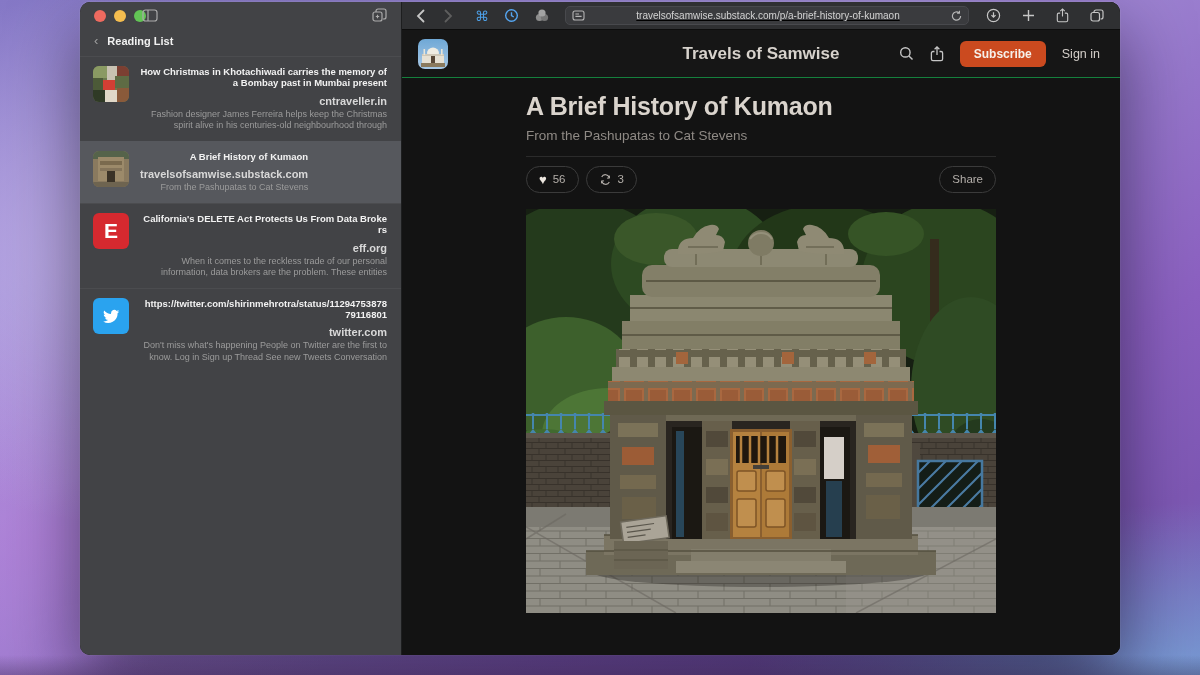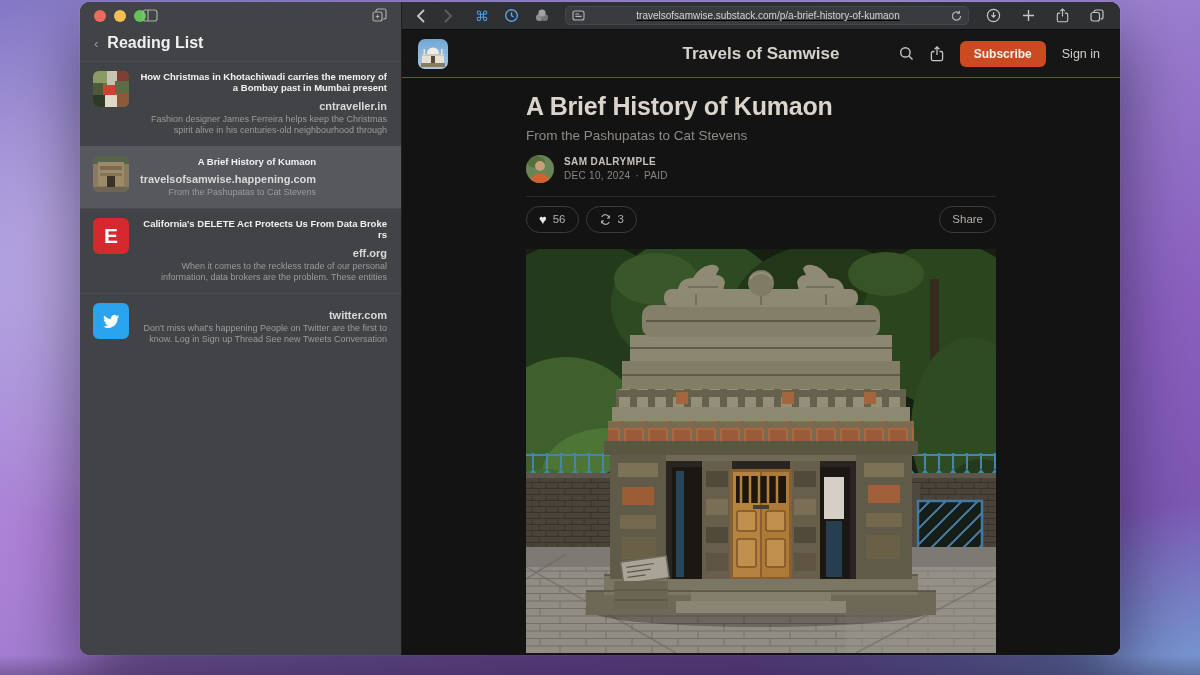--- a/index.html
+++ b/index.html
@@ -25,21 +25,21 @@
   }
 
   
   .sidebar{width:322px; flex:none; background:#424346; border-right:1px solid #1d1e1f; position:relative;}
   .sb-chrome{height:27px; position:relative;}
   .lights{position:absolute; left:14px; top:8px; display:flex; gap:8px;}
   .light{width:12px; height:12px; border-radius:50%;}
   .chrome-icon{position:absolute; top:6px; color:#ababab;}
   .sb-header{display:flex; align-items:center; gap:9px; padding:5px 14px 9px 14px;}
   .sb-back{color:#9e9e9e; font-size:13px; line-height:1;}
-  .sb-title{color:#f1f1f1; font-weight:bold; font-size:16px;}
+  .sb-title{color:#f1f1f1; font-weight:bold; font-size:11px;}
 
   .rl-item{display:flex; gap:11px; padding:9px 14px 9px 13px; border-top:1px solid rgba(255,255,255,.05); cursor:default;text-align:right;}
   .rl-item:first-child{border-top:none;}
   .rl-item.selected{background:#56585d; border-top-color:transparent;}
   .thumb{width:36px; height:36px; border-radius:6px; flex:none; overflow:hidden; display:flex; align-items:center; justify-content:center;}
   .thumb svg{display:block;}
   .thumb-eff{background:#d6292f; color:#ffffff; font-weight:bold; font-size:21px;}
   .thumb-tw{background:#2aa3ef;}
   .rl-text{min-width:0;}
   .rl-title{color:#f2f2f2; font-size:9.5px; font-weight:bold; line-height:1.2;
@@ -148,21 +148,21 @@
             <rect width="36" height="8" fill="#55634a"></rect>
           <rect x="5" y="6" width="26" height="24" fill="#9c8a6a"></rect>
             <rect x="7" y="10" width="22" height="4" fill="#7a6a4e"></rect>
           <rect x="7" y="17" width="22" height="3" fill="#84745a"></rect>
             <rect x="14" y="20" width="8" height="12" fill="#3a3226"></rect>
           <rect y="31" width="36" height="5" fill="#6e6450"></rect>
         </svg>
       </div>
       <div class="rl-text">
         <div class="rl-title">A Brief History of Kumaon</div>
-        <div class="rl-domain">travelsofsamwise.happening.com</div>
+        <div class="rl-domain">travelsofsamwise.substack.com</div>
         <div class="rl-desc">From the Pashupatas to Cat Stevens</div>
       </div>
     </div>
 
     <div class="rl-item">
       <div class="thumb thumb-eff">
         <span>E</span>
       </div>
       <div class="rl-text">
         <div class="rl-title">California's DELETE Act Protects Us From Data Brokers</div>
@@ -171,20 +171,21 @@
       </div>
     </div>
 
     <div class="rl-item">
       <div class="thumb thumb-tw">
         <svg width="22" height="22" viewBox="0 0 32 32">
           <path fill="#ffffff" d="M28 9.3c-.9.4-1.8.7-2.8.8 1-.6 1.8-1.6 2.2-2.7-1 .6-2 1-3.1 1.2a4.8 4.8 0 0 0-8.3 3.3c0 .4 0 .8.1 1.1A13.7 13.7 0 0 1 6.2 7.9a4.8 4.8 0 0 0 1.5 6.4c-.8 0-1.5-.2-2.2-.6v.1c0 2.3 1.7 4.3 3.9 4.7-.7.2-1.5.2-2.2.1a4.8 4.8 0 0 0 4.5 3.3 9.7 9.7 0 0 1-7.1 2A13.6 13.6 0 0 0 25.6 12.4v-.6c.9-.7 1.7-1.5 2.4-2.5z"></path>
         </svg>
       </div>
       <div class="rl-text">
+        <div class="rl-title">https://twitter.com/shirinmehrotra/status/1129475387879116801</div>
         <div class="rl-domain">twitter.com</div>
         <div class="rl-desc">Don't miss what's happening People on Twitter are the first to know. Log in Sign up Thread See new Tweets Conversation Shirin ش…</div>
       </div>
     </div>
   </div>
 
   <div class="main">
 
     <div class="toolbar">
       <div class="nav-btns">
@@ -294,38 +295,20 @@
         <button class="subscribe">Subscribe</button>
         <span class="signin">Sign in</span>
       </div>
     </div>
 
     <div class="content">
       <div class="article">
         <div class="a-title">A Brief History of Kumaon</div>
         <div class="a-sub">From the Pashupatas to Cat Stevens</div>
 
-        <div class="byline">
-          <div class="avatar">
-            <svg width="28" height="28" viewBox="0 0 28 28">
-              <rect width="28" height="28" fill="#6a8456"></rect>
-              <ellipse cx="10" cy="7" rx="9" ry="6" fill="#55703f"></ellipse>
-              <circle cx="14" cy="11" r="5" fill="#c89f78"></circle>
-              <path d="M4 28c0-6 4.5-9.5 10-9.5S24 22 24 28z" fill="#d2622e"></path>
-            </svg>
-          </div>
-          <div>
-            <div class="b-name">SAM DALRYMPLE</div>
-            <div class="b-meta">
-              <span>DEC 10, 2024</span>
-              <span>·</span>
-              <span>PAID</span>
-            </div>
-          </div>
-        </div>
 
         <div class="divider"></div>
 
         <div class="actions">
           <button class="pill">
             <span class="heart-glyph">♥</span>
             <span>56</span>
           </button>
           <button class="pill">
             <span class="icon-btn" style="color:#b3aea9">

